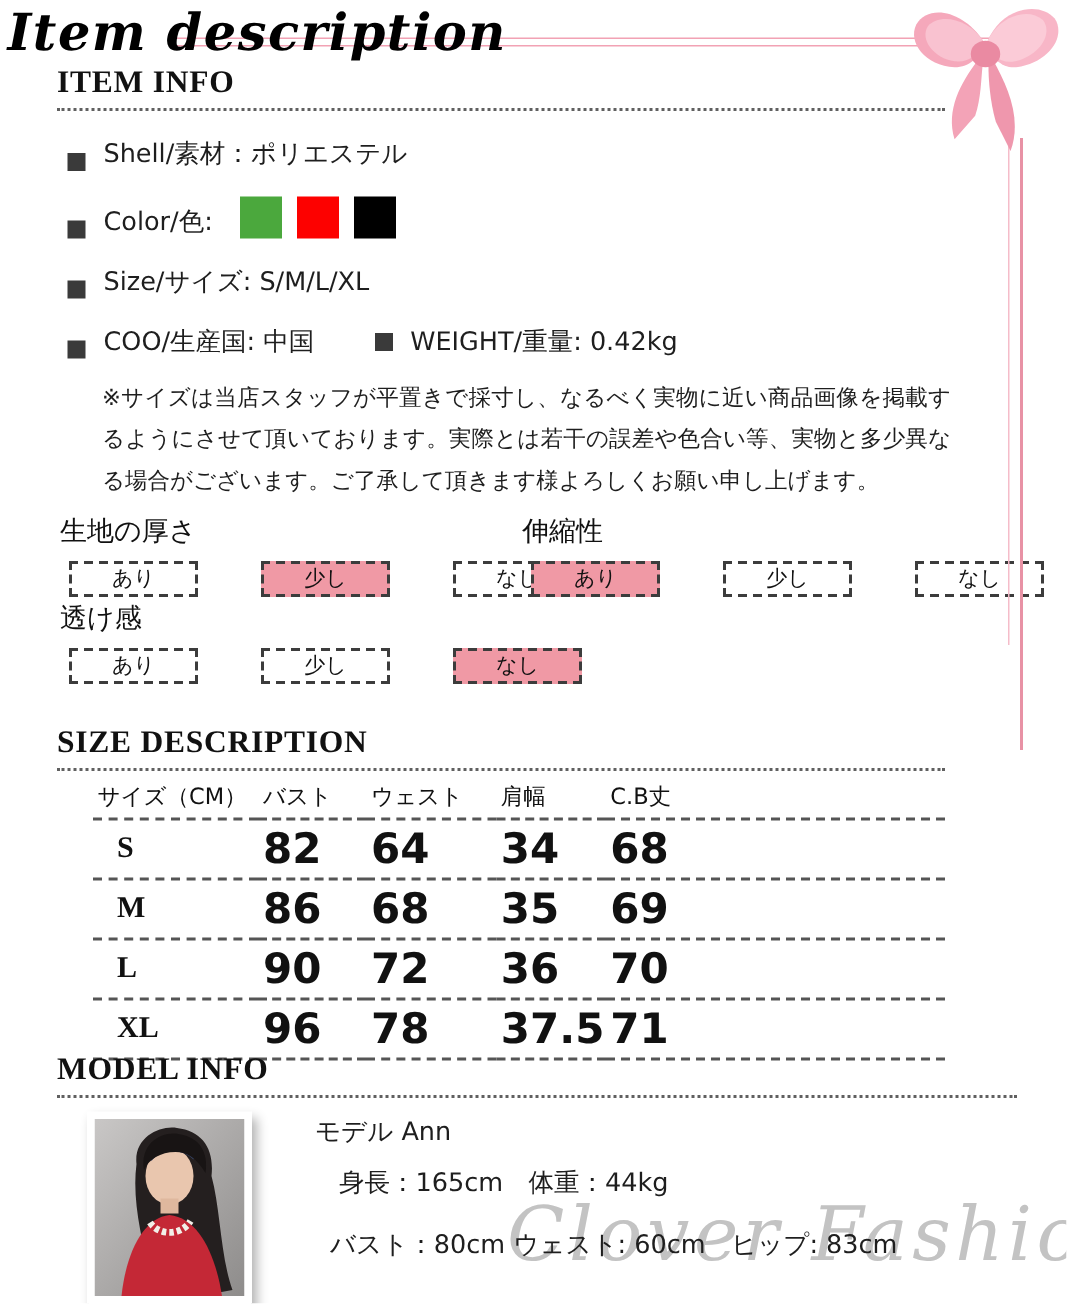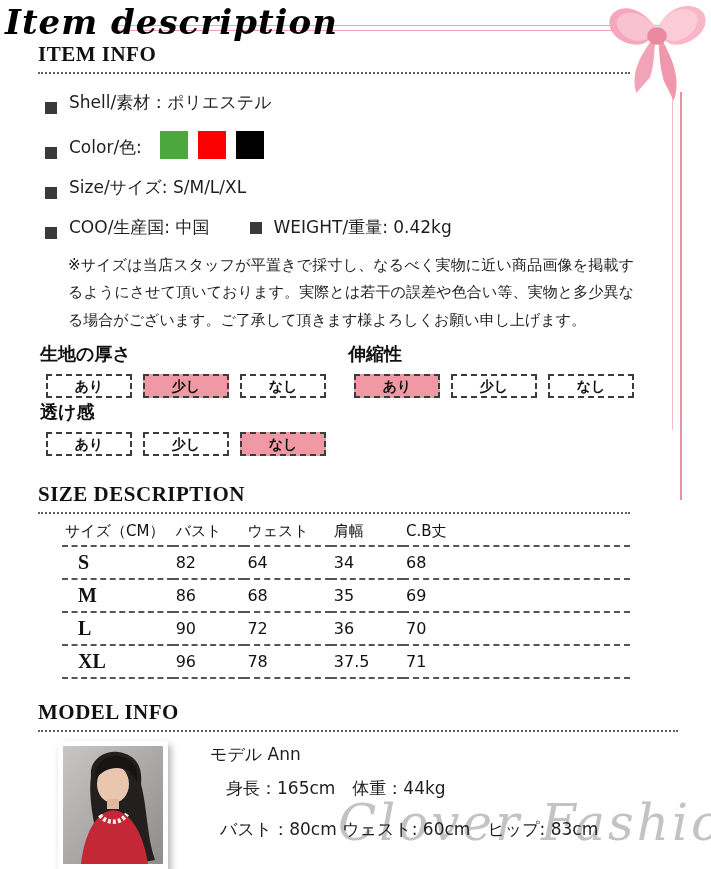--- a/index.html
+++ b/index.html
@@ -35,41 +35,41 @@
   .sq{width:12px;height:12px;background:#3a3a3a;margin-right:12px;flex:0 0 auto;}
   .swatches{display:flex;margin-left:18px;}
   .swatch{width:28px;height:28px;margin-right:10px;}
   .coo-second{margin-left:40px;display:flex;align-items:center;}
   .disclaimer{
     margin-top:13px;margin-left:30px;width:566px;
     font-size:15px;line-height:1.82;color:#1e1e1e;text-align:justify;
   }
 
   
-  .attr{position:absolute;font-weight:bold;}
+  .attr{position:absolute;}
   .attr-label{font-size:18px;color:#111;}
-  .opt-row{margin-top:8px;margin-left:6px;display:flex;}
+  .opt-row{margin-top:8px;margin-left:6px;display:flex;gap:31px;}
   .opt{
     display:inline-block;width:82px;text-align:center;
     font-size:14px;line-height:16px;padding:2px 0;color:#111;
     border:2px dashed #3c3c3c;margin-right:11px;background:#fff;
   }
   .opt.selected{background:#f099a5;}
   #attr-thickness{left:40px;top:342px;}
   #attr-stretch{left:348px;top:342px;}
   #attr-sheer{left:40px;top:400px;}
 
   
   #size-desc{position:absolute;left:38px;top:482px;width:592px;}
   .size-table{border-collapse:collapse;margin-left:24px;margin-top:4px;table-layout:fixed;}
   .size-table th,.size-table td{
     border-bottom:2px dashed #555;text-align:left;padding:2px 0 3px 3px;
   }
   .size-table th{font-weight:normal;font-size:15px;color:#111;height:22px;}
-  .size-table td{font-size:16px;color:#111;height:26px;}
+  .size-table td{font-size:28px;color:#111;height:26px;font-weight:bold;}
   .size-table td.sz{
     font-family:"Liberation Serif","DejaVu Serif",serif;
     font-weight:bold;font-size:20px;padding-left:16px;
   }
   .c1{width:109px;} .c2{width:70px;} .c3{width:85px;} .c4{width:70px;} .c5{width:229px;margin-left:24px;}
 
   
   #model-info{position:absolute;left:38px;top:700px;width:640px;}
   .model-flex{display:flex;margin-top:9px;}
   .photo-frame{

